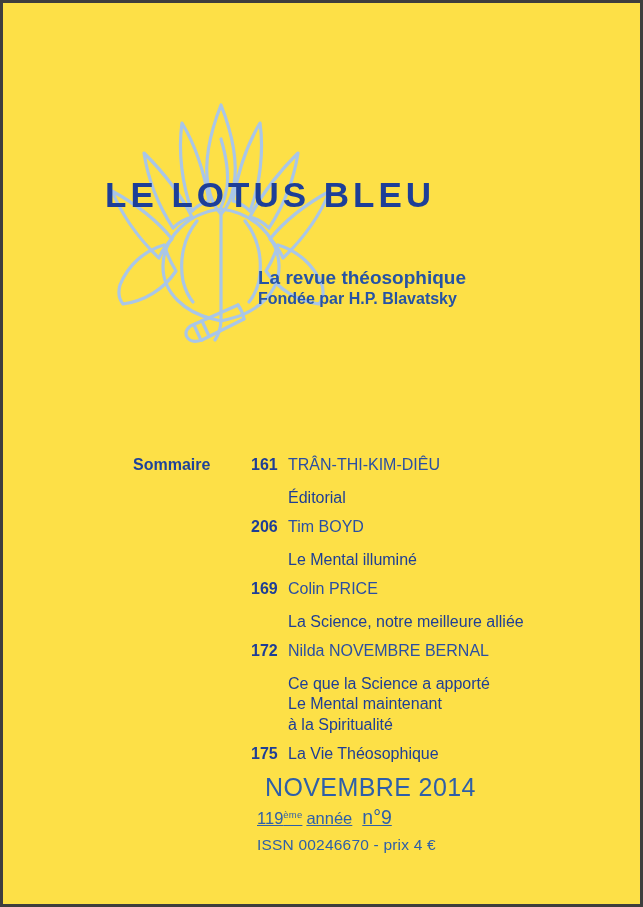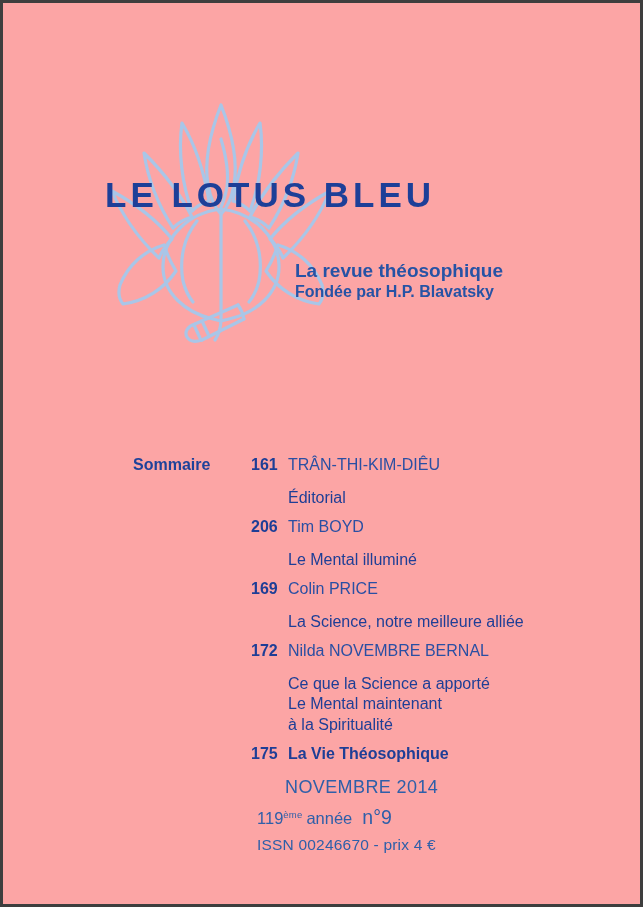--- a/index.html
+++ b/index.html
@@ -2,21 +2,21 @@
 <html><head>
 <meta charset="utf-8">
 <style>
   * { margin:0; padding:0; box-sizing:border-box; }
   html,body { background:#ffffff; }
   body { font-family:"Liberation Sans", sans-serif; }
 
   .page {
     position:relative;
     width:643px; height:907px;
-    background:#fca5a5;
+    background:#fde047;
     border:3px solid #3e3e3e;
     overflow:hidden;
   }
 
   
   .lotus {
     position:absolute; left:95px; top:90px;
     width:250px; height:258px;
     z-index:1;
   }
@@ -25,23 +25,22 @@
   
   .masthead-title {
     position:absolute; left:102px; top:174px;
     z-index:2;
     font-size:35px; font-weight:bold; line-height:1;
     letter-spacing:4px;
     color:#1d3f98;
     white-space:nowrap;
   }
   .subtitle-block {
-    position:absolute; left:255px; top:257px;
+    position:absolute; left:255px; top:264px;
     z-index:2;
-    padding-left:37px;
   }
   .subtitle {
     font-size:19px; font-weight:bold; line-height:22px;
     color:#2653a5; white-space:nowrap;
   }
   .founder {
     margin-top:2px;
     font-size:16px; font-weight:bold; line-height:15px;
     color:#2653a5; white-space:nowrap;
   }
@@ -58,37 +57,38 @@
     font-size:16px; line-height:20.5px;
     color:#1e429a;
   }
   .entry { margin-bottom:9px; }
   .entry .num {
     display:inline-block; width:37px;
     font-weight:bold; color:#1e3e96;
   }
   .entry .author { font-weight:normal; color:#2a4fa3; }
   .entry .titles { padding-left:37px; font-weight:normal; color:#1e3e96;margin-top:12px; }
-  .entry .inline-title { font-weight:bold; color:#1e3e96; }
+  .entry .inline-title { font-weight:normal; color:#1e3e96; }
 
   
   .footer {
     position:absolute; left:254px; top:773px;
     color:#2e5fa9;
   }
   .issue-date {
-    margin-left:28px;
-    font-size:18px; line-height:22px;
+    margin-left:8px;
+    font-size:25px; line-height:22px;
     letter-spacing:0.4px;
     color:#2e5fa9; white-space:nowrap;
   }
   .year-line {
     margin-top:7px;
     font-size:16.5px; line-height:19px;
     white-space:nowrap;
+    text-decoration:underline;
   }
   .year-line sup {
     font-size:9.5px; vertical-align:6px; letter-spacing:0.2px;
   }
   .year-word { margin-left:4px; }
   .issue-number { margin-left:10px; font-size:19.5px; }
   .issn-line {
     margin-top:8px;
     font-size:15.5px; line-height:18px;
     letter-spacing:0.2px;

